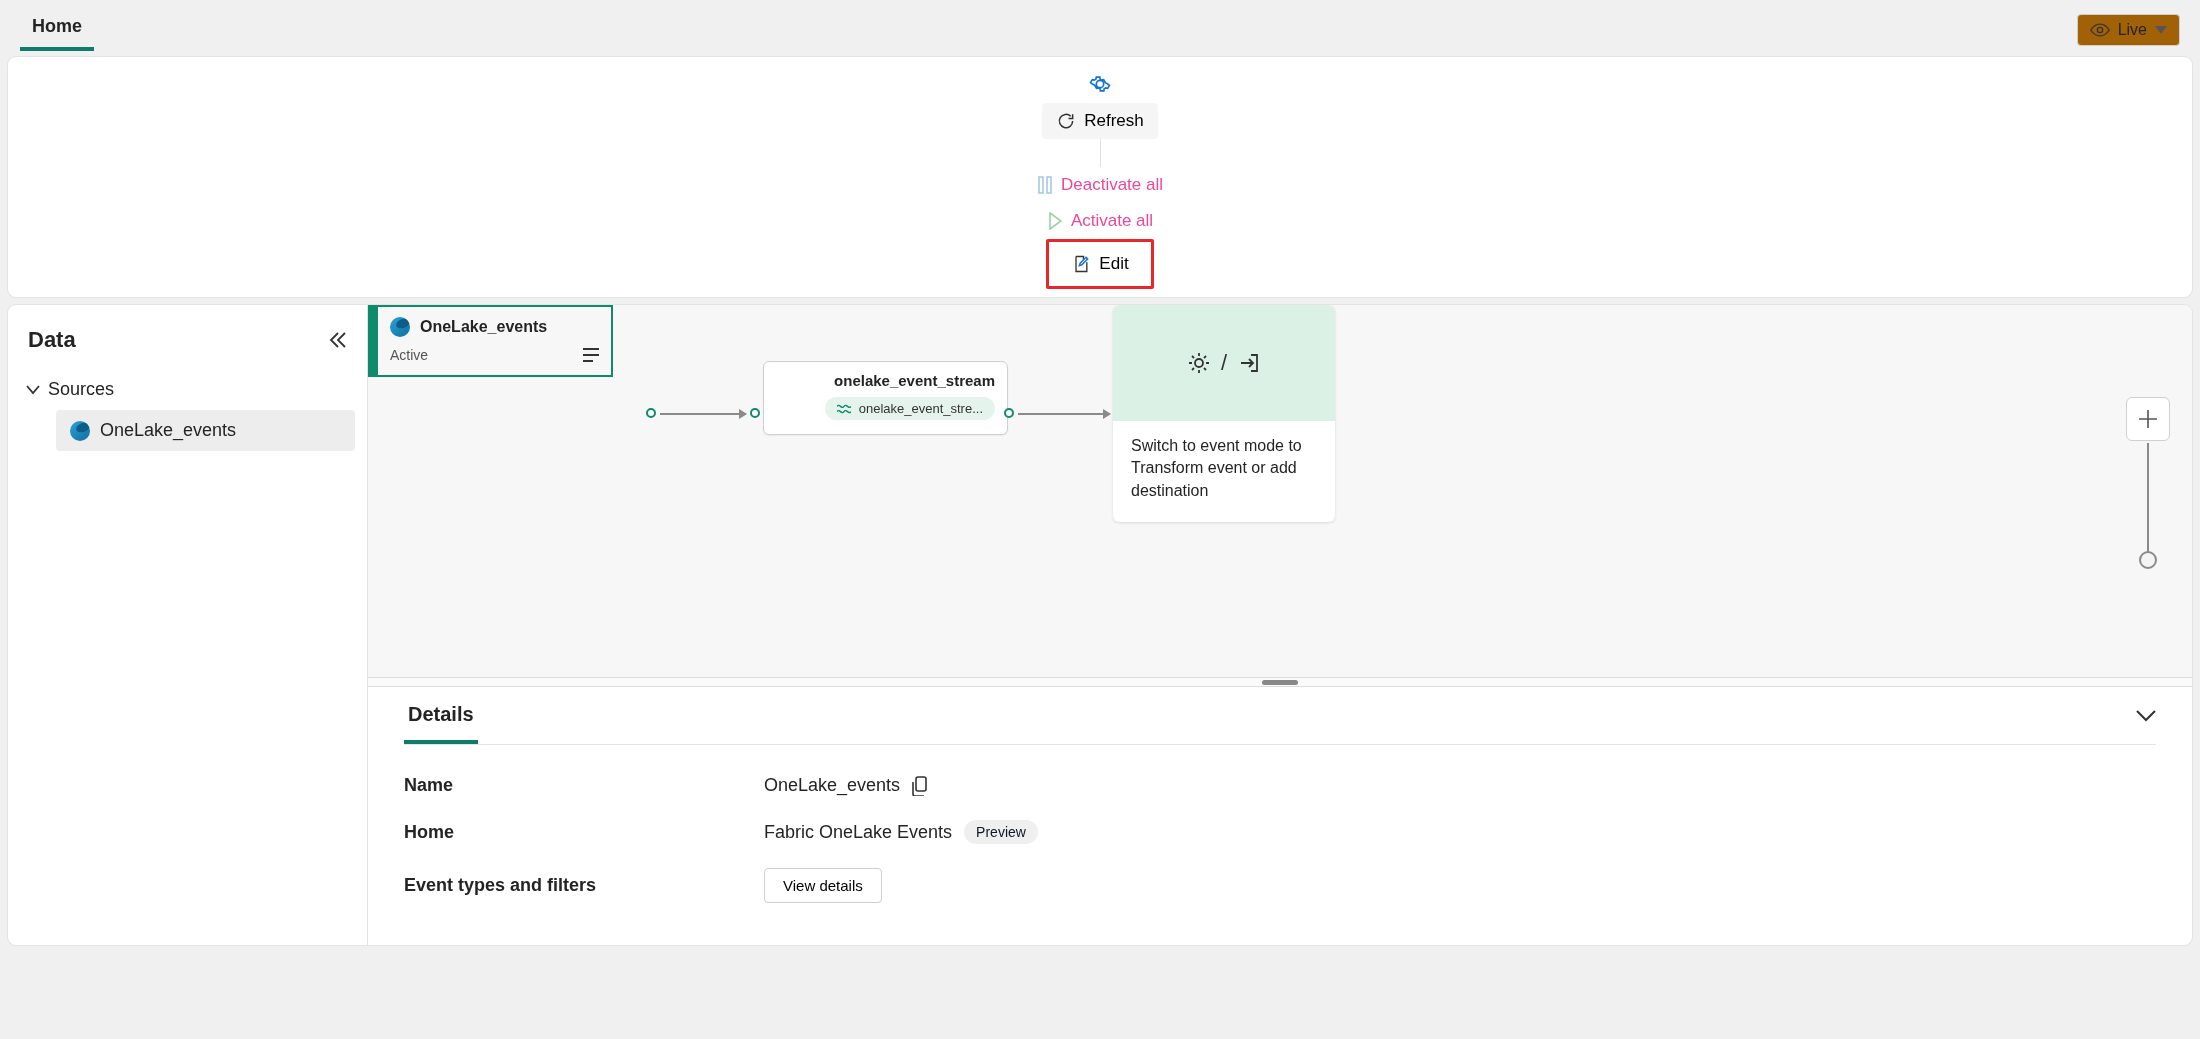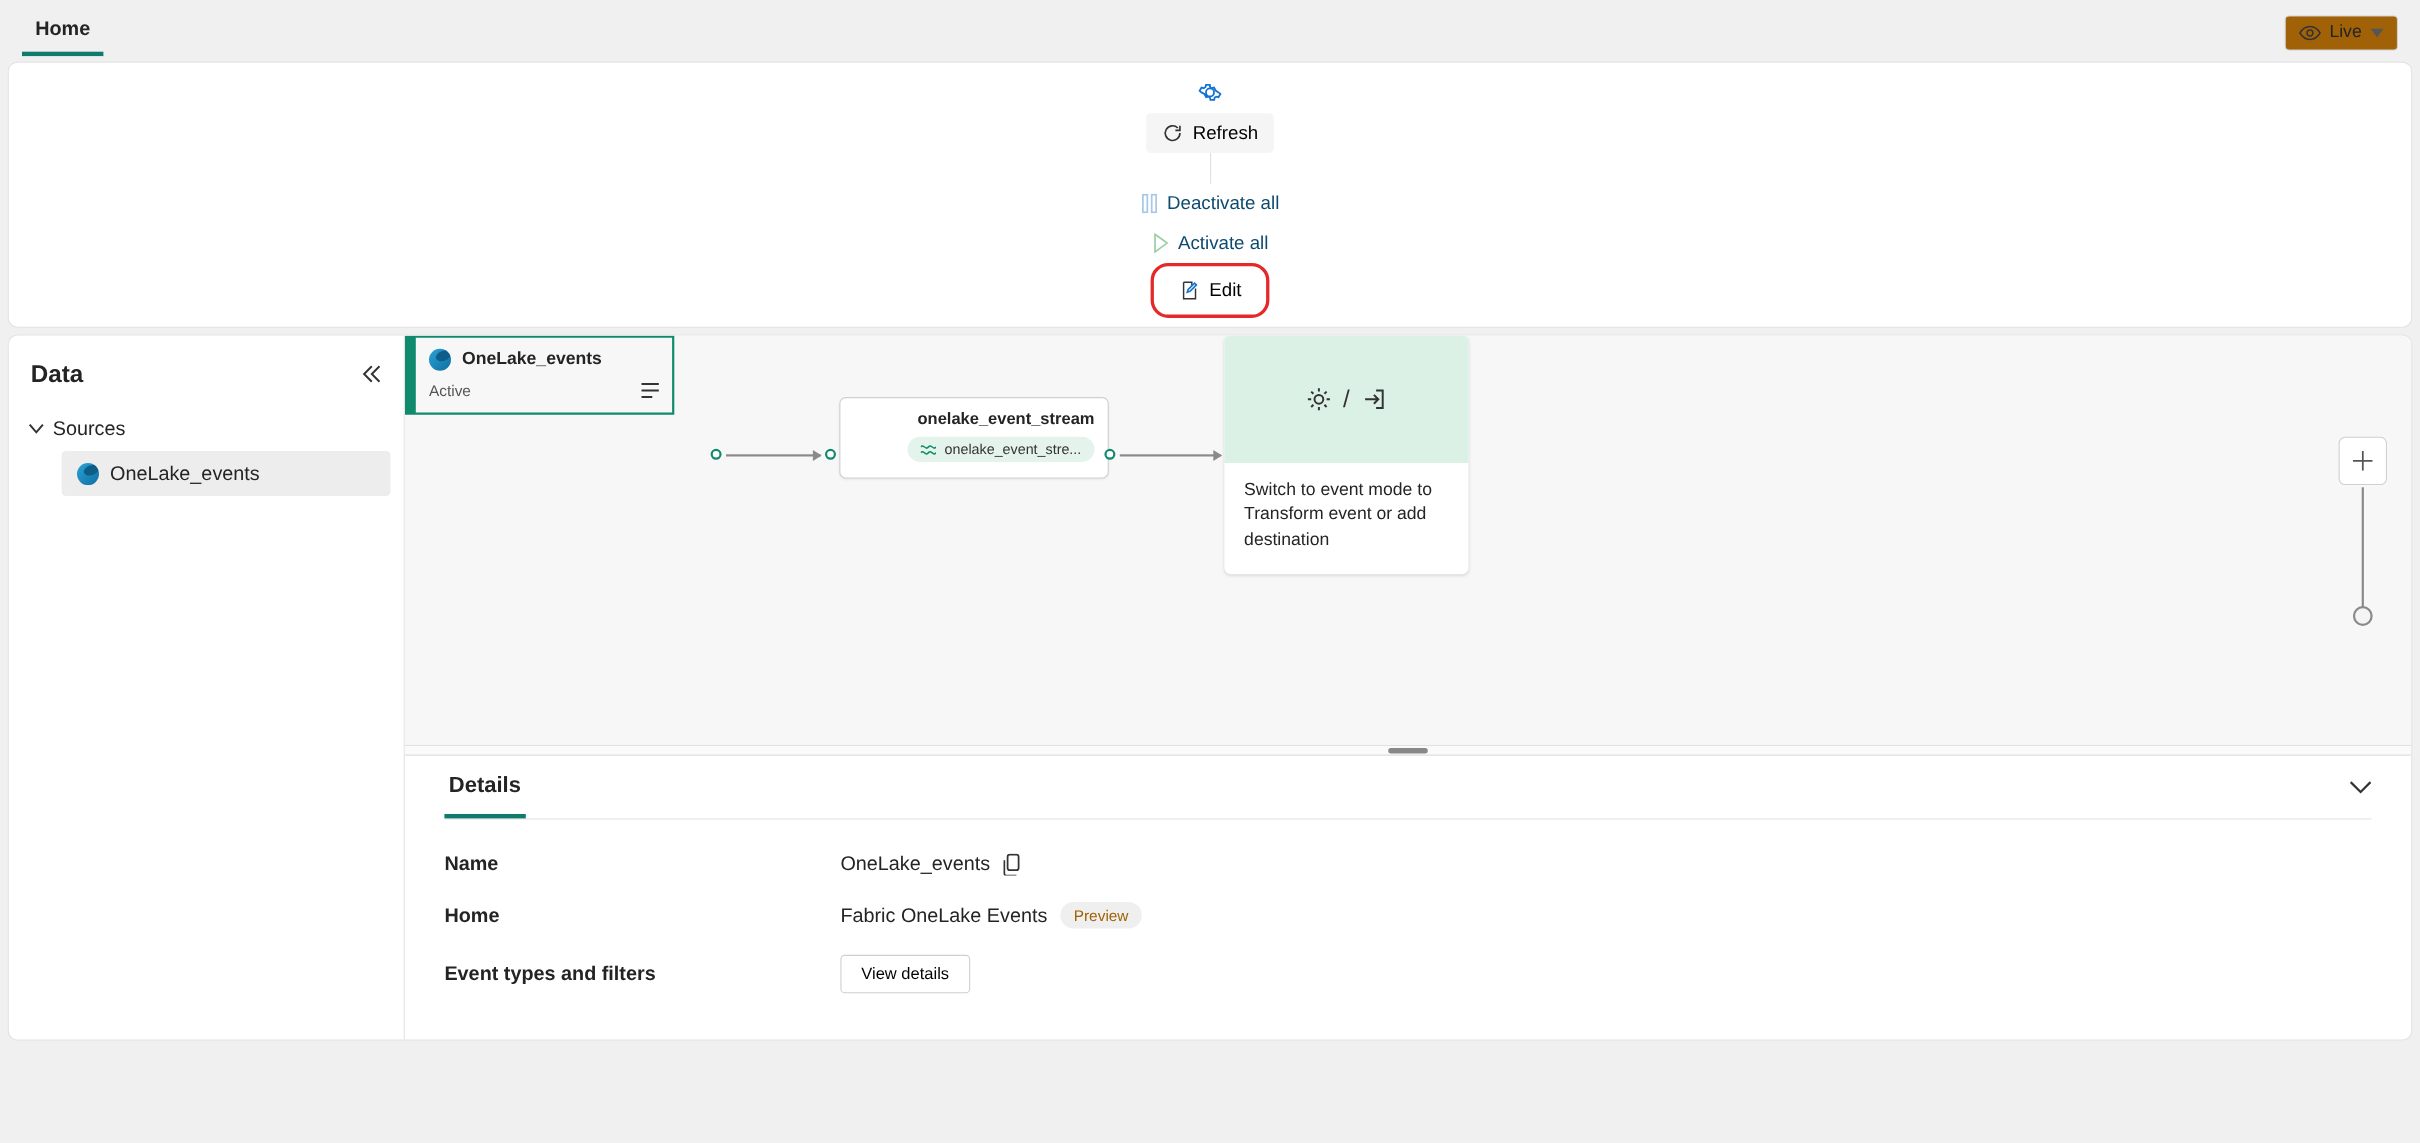--- a/index.html
+++ b/index.html
@@ -10,23 +10,23 @@
     .tab { padding: 8px 12px 10px; font-size: 18px; font-weight: 700; border-bottom: 4px solid transparent; }
     .tab.active { border-bottom-color: #0f7b6c; }
     .spacer { flex: 1; }
     .live-dropdown { display: inline-flex; align-items: center; gap: 8px; border: 1px solid #cfcfcf; border-radius: 4px; background: #a16207; padding: 6px 12px; font-size: 16px; cursor: pointer; }
     
     
     .toolbar { background: #fff; border-radius: 8px; margin-top: 6px; padding: 8px 28px; display: flex; align-items: center; box-shadow: 0 0 0 1px #e3e3e3; flex-direction: column; }
     .tb-btn { display: inline-flex; align-items: center; gap: 8px; padding: 8px 14px; border-radius: 4px; font-size: 17px; cursor: pointer; border: none; background: transparent; }
     .icon-btn { padding: 8px; }
     .tb-btn.raised { background: #f5f5f5; }
-    .tb-btn.disabled { color: #0c4a6e; cursor: default; justify-content: flex-end; }
+    .tb-btn.disabled { color: #ec4899; cursor: default; justify-content: flex-end; }
     .tb-sep { width: 1px; height: 28px; background: #e0e0e0; margin: 0 6px; }
-    .edit-highlight { border: 3px solid #e52828; border-radius: 16px; padding: 4px 8px; }
+    .edit-highlight { border: 3px solid #e52828; border-radius: 2px; padding: 4px 8px; }
     
     
     .workspace { display: flex; margin-top: 8px; background: #fff; border-radius: 8px; box-shadow: 0 0 0 1px #e3e3e3; height: 640px; overflow: hidden; position: relative;}
     
     
     .sidebar { width: 360px; border-right: 1px solid #e3e3e3; padding: 22px 12px; }
     .sidebar-header { display:flex; align-items:center; justify-content: space-between; padding: 0 8px 16px; }
     .sidebar-title { font-size: 22px; font-weight: 600; }
     .tree-section { display:flex; align-items:center; gap: 8px; padding: 10px 6px; font-size: 18px; cursor: pointer;}
     .tree-item { display:flex; align-items:center; gap: 10px; padding: 10px 14px; margin-left: 36px; border-radius: 4px; font-size: 18px; }
@@ -60,21 +60,21 @@
     .splitter { height:10px; display:flex; align-items:center; justify-content:center; border-top:1px solid #ddd; border-bottom:1px solid #ddd; background:#fafafa;}
     .grip { width:36px; height:5px; background:#888; border-radius:3px; }
     
     
     .details { padding: 0 36px 30px; }
     .details-tabs { display:flex; align-items:center; justify-content:space-between; border-bottom:1px solid #e3e3e3;}
     .details-tab { padding:16px 4px 14px; font-size:20px; font-weight:600; border-bottom:4px solid #0f7b6c; }
     .detail-row { display:flex; align-items:center; padding:12px 0; }
     .detail-label { width:360px; font-size:18px; font-weight:600; }
     .detail-value { font-size:18px; display:flex; align-items:center; gap:12px; }
-    .badge { background:#efefef; border-radius:14px; padding:4px 12px; font-size:14px; color:#a16207; }
+    .badge { background:#efefef; border-radius:14px; padding:4px 12px; font-size:14px; color:#0f172a; }
     .small-btn { border:1px solid #cfcfcf; background:#fff; border-radius:4px; padding:8px 18px; font-size:15px; cursor:pointer; }
 
     
     .scroll-knob { position:absolute; width:18px; height:18px; border:2px solid #8a8a8a; background:#f4f4f4; border-radius:50%; }
     
     
     .ico { display:inline-flex; align-items:center; justify-content:center; }
     svg { display:block; }
     
     .globe-ico { width:20px; height:20px; border-radius:50%; background:linear-gradient(135deg,#2aa2d6,#0f6ea0); position:relative; overflow:hidden; }

